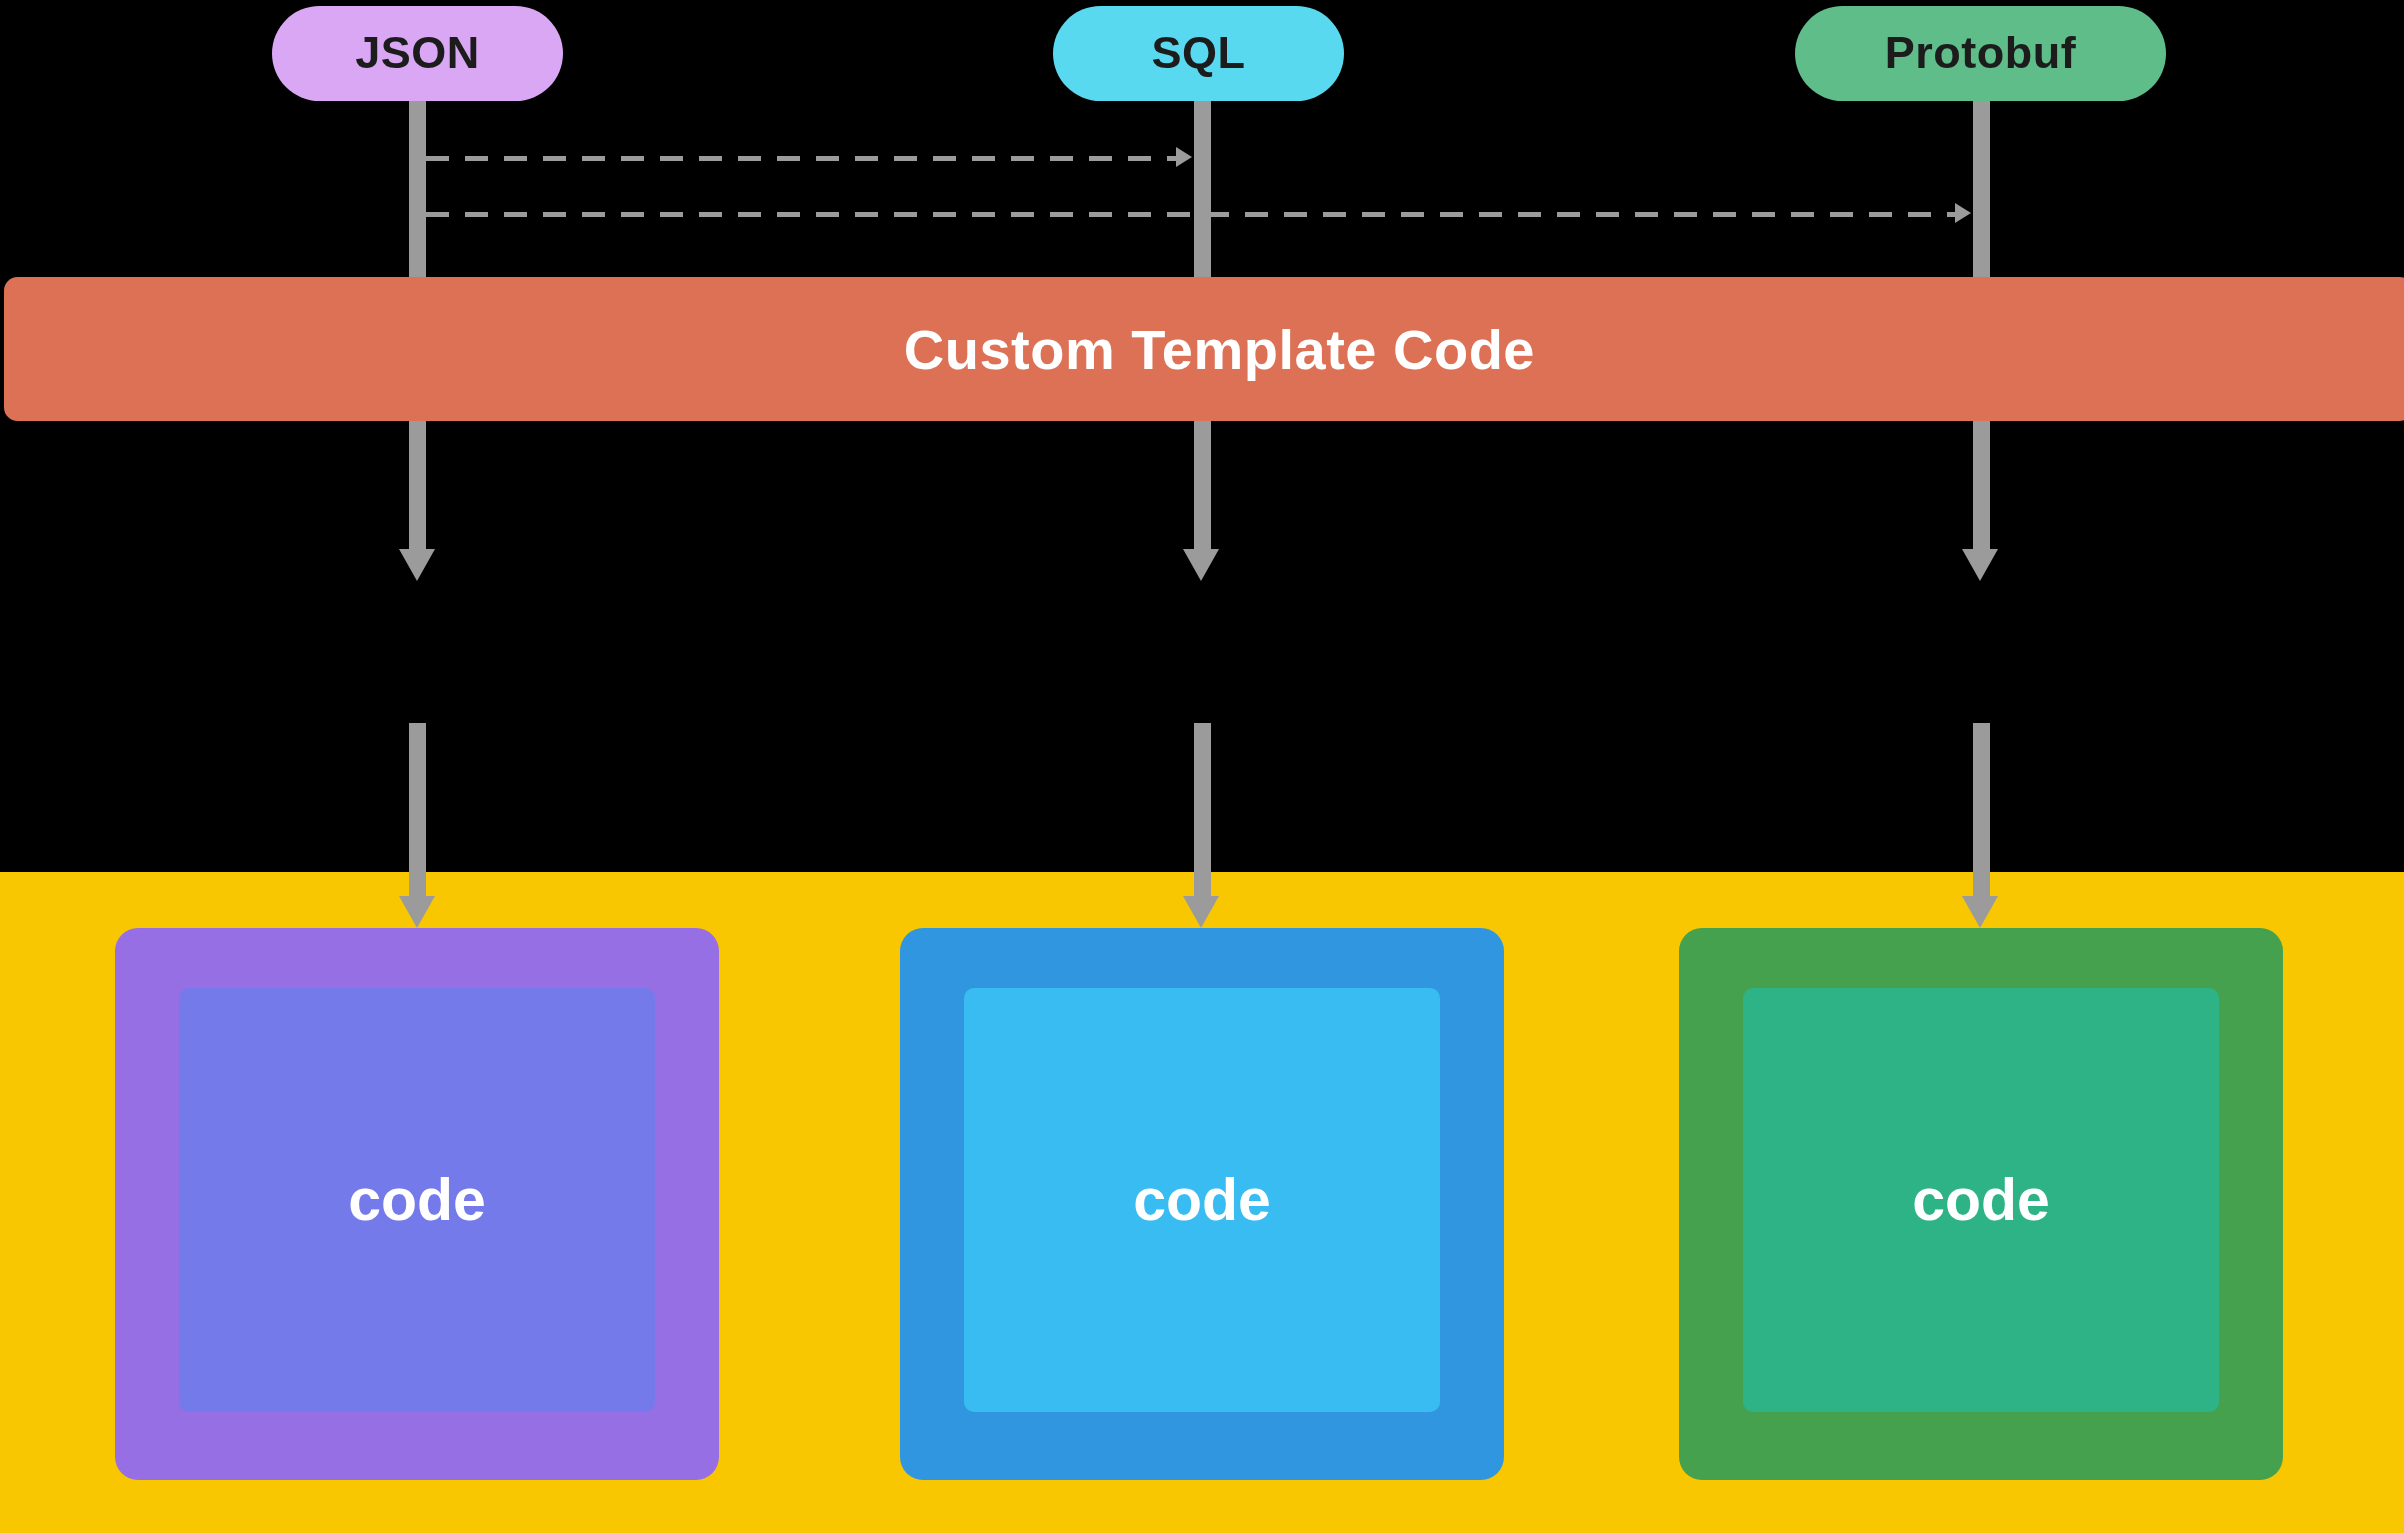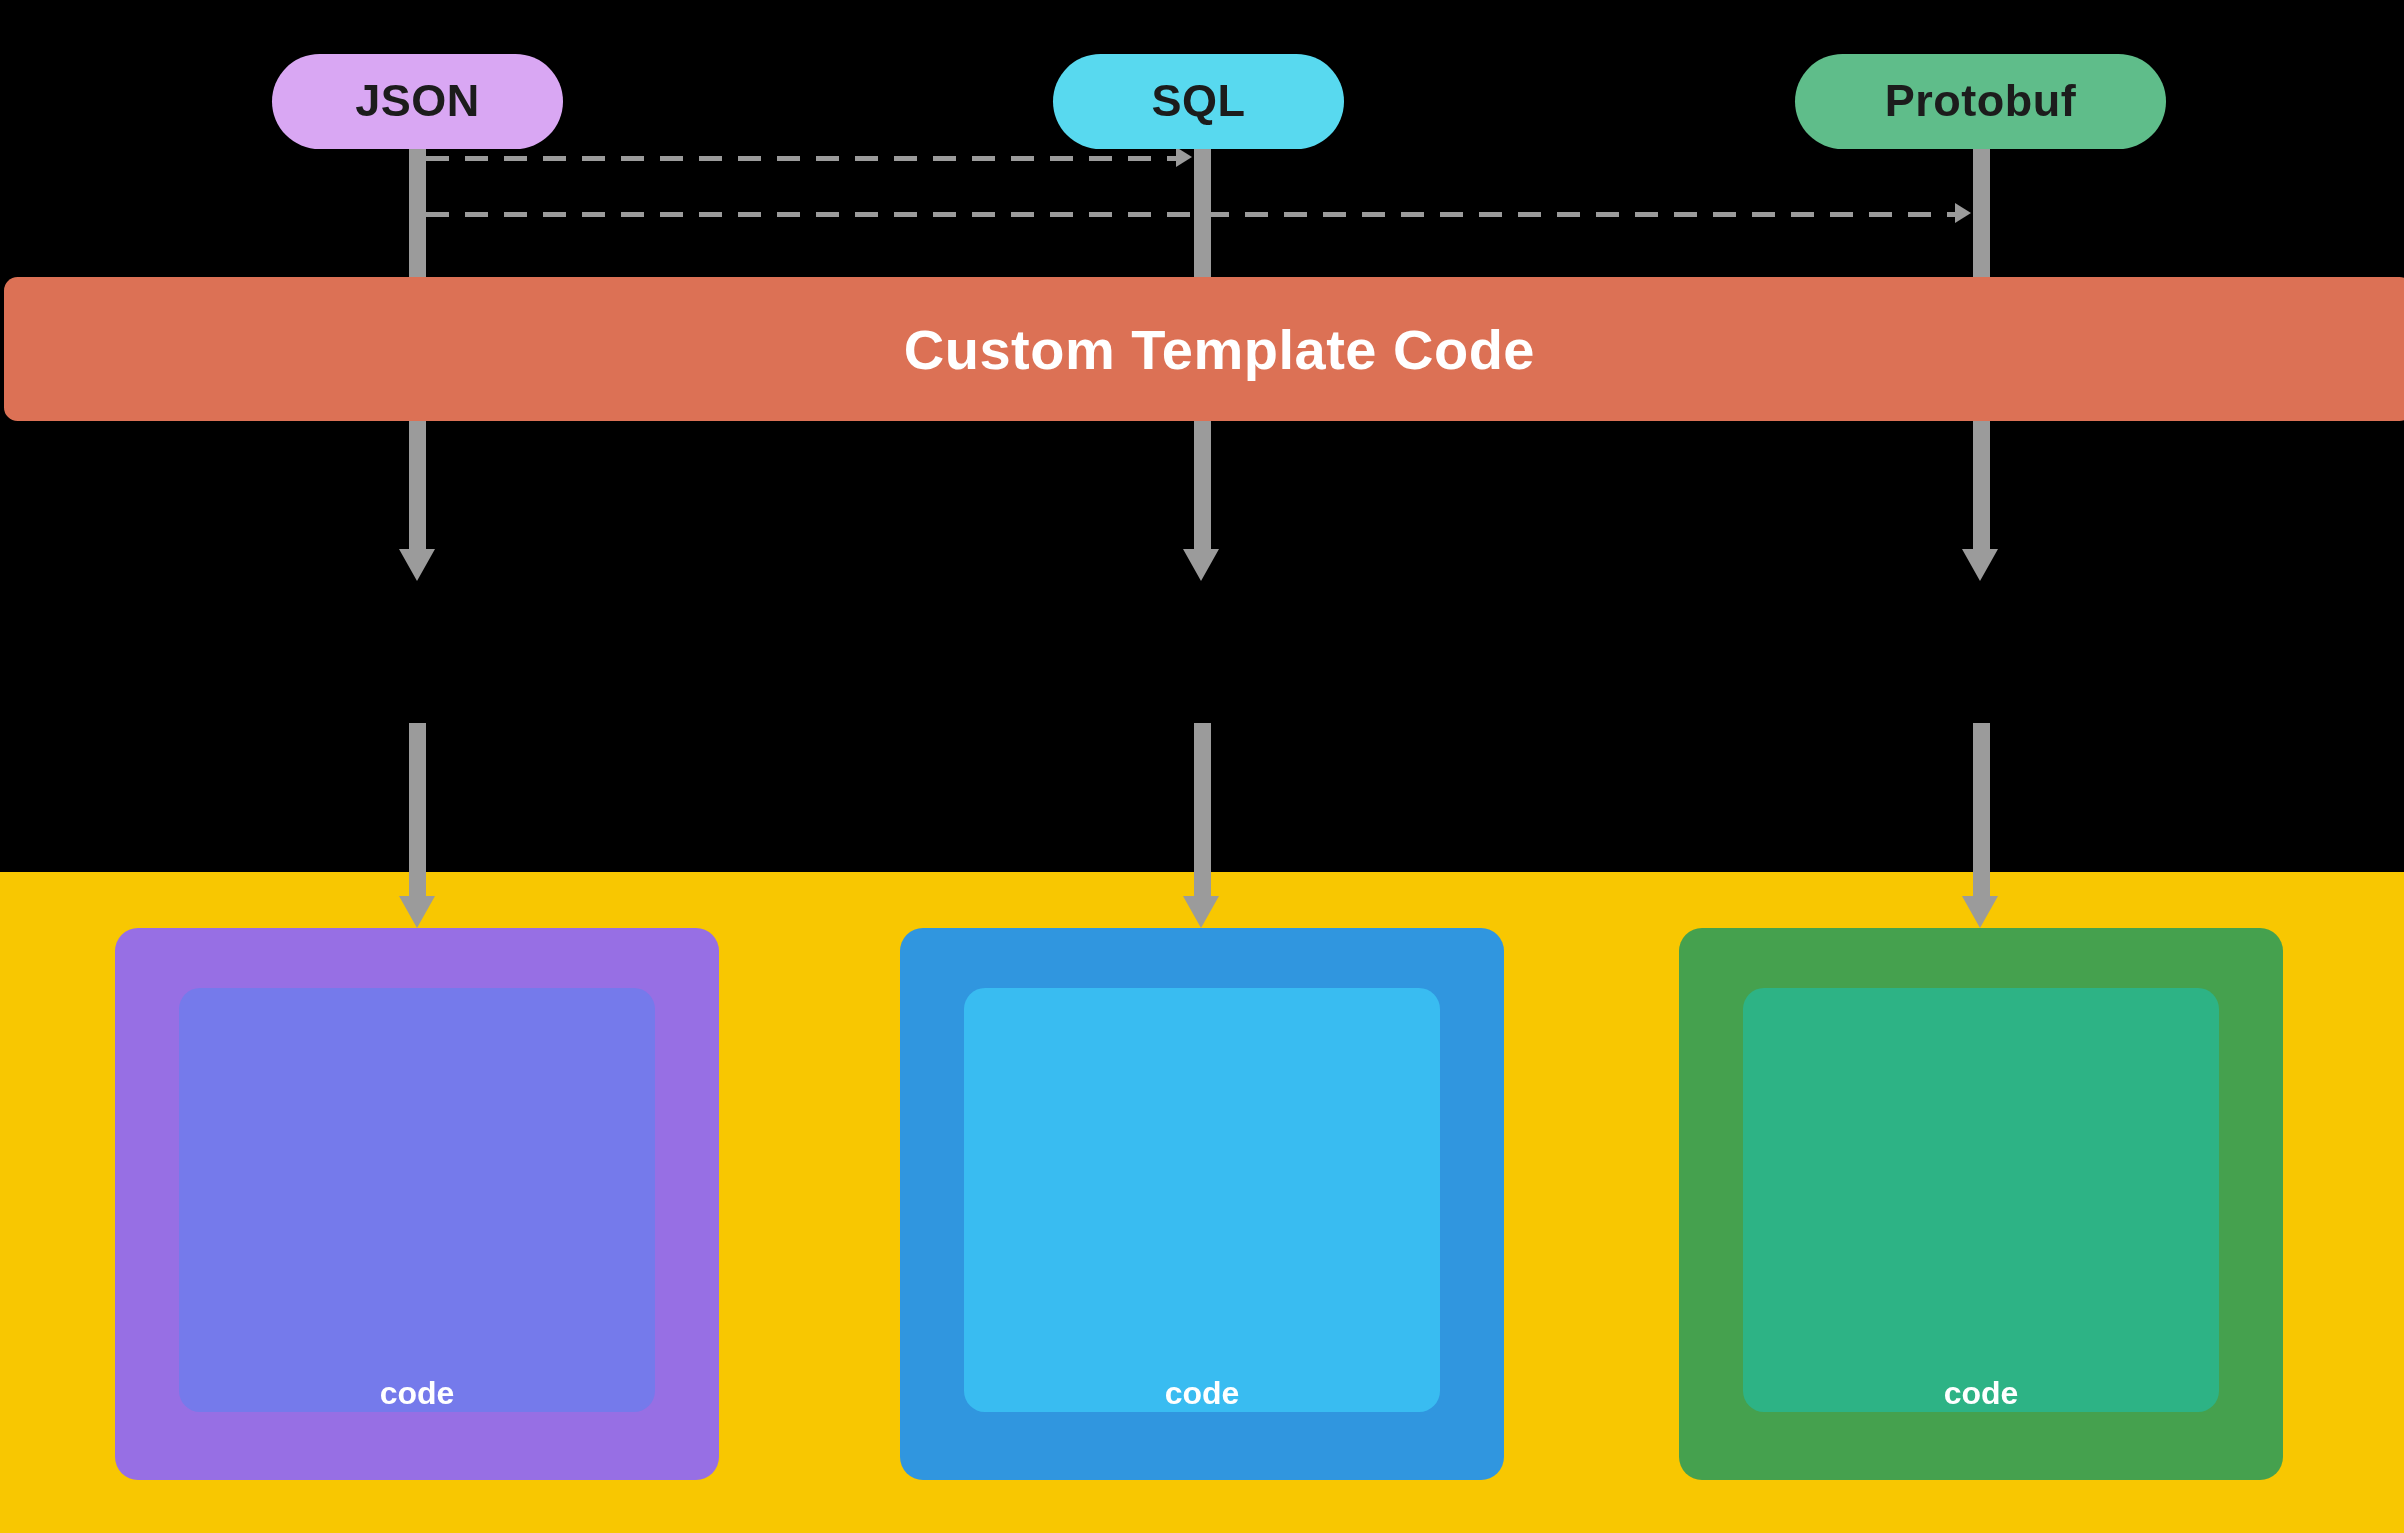--- a/index.html
+++ b/index.html
@@ -5,21 +5,21 @@
   html,body{margin:0;padding:0;background:#000;}
   .stage{
     position:relative;width:2405px;height:1533px;background:#000;overflow:hidden;
     font-family:"Liberation Sans",sans-serif;font-weight:bold;
   }
 
   
   .pill{
     position:absolute;top:5.8px;height:95px;border-radius:48px;
     display:flex;align-items:center;justify-content:center;
-    font-size:45px;color:#1c1c1c;letter-spacing:0.5px;margin-top:48px;
+    font-size:45px;color:#1c1c1c;letter-spacing:0.5px;
   }
   #pill-json{left:272px;width:291px;background:#d9a7f3;}
   #pill-sql{left:1053px;width:291px;background:#58d9ef;}
   #pill-protobuf{left:1795px;width:371px;background:#5fbd8a;}
 
   
   .vseg{position:absolute;width:16.5px;background:#9b9b9b;}
   .seg-a{top:101px;height:176px;}
   .seg-b{top:420px;height:130px;}
   .seg-c{top:723px;height:175px;}
@@ -59,23 +59,23 @@
 
   
   .output-area{position:absolute;left:0;top:872px;width:2405px;height:661px;background:#f8c701;}
 
   
   .codebox{position:absolute;top:928px;width:604px;height:552px;border-radius:23px;}
   #box-json{left:115px;background:#976fe4;}
   #box-sql{left:900px;background:#3096df;}
   #box-protobuf{left:1679px;background:#45a14e;}
   .codebox-inner{
-    position:absolute;left:64px;right:64px;top:60px;bottom:68px;border-radius:21px;
-    display:flex;align-items:flex-end;justify-content:center;
-    color:#fff;font-size:32px;
+    position:absolute;left:64px;right:64px;top:60px;bottom:68px;border-radius:10px;
+    display:flex;align-items:center;justify-content:center;
+    color:#fff;font-size:59px;
   }
   #box-json .codebox-inner{background:#757aeb;}
   #box-sql .codebox-inner{background:#39bcf1;}
   #box-protobuf .codebox-inner{background:#2db385;}
 </style>
 </head>
 <body>
 
 <div class="stage">
 

